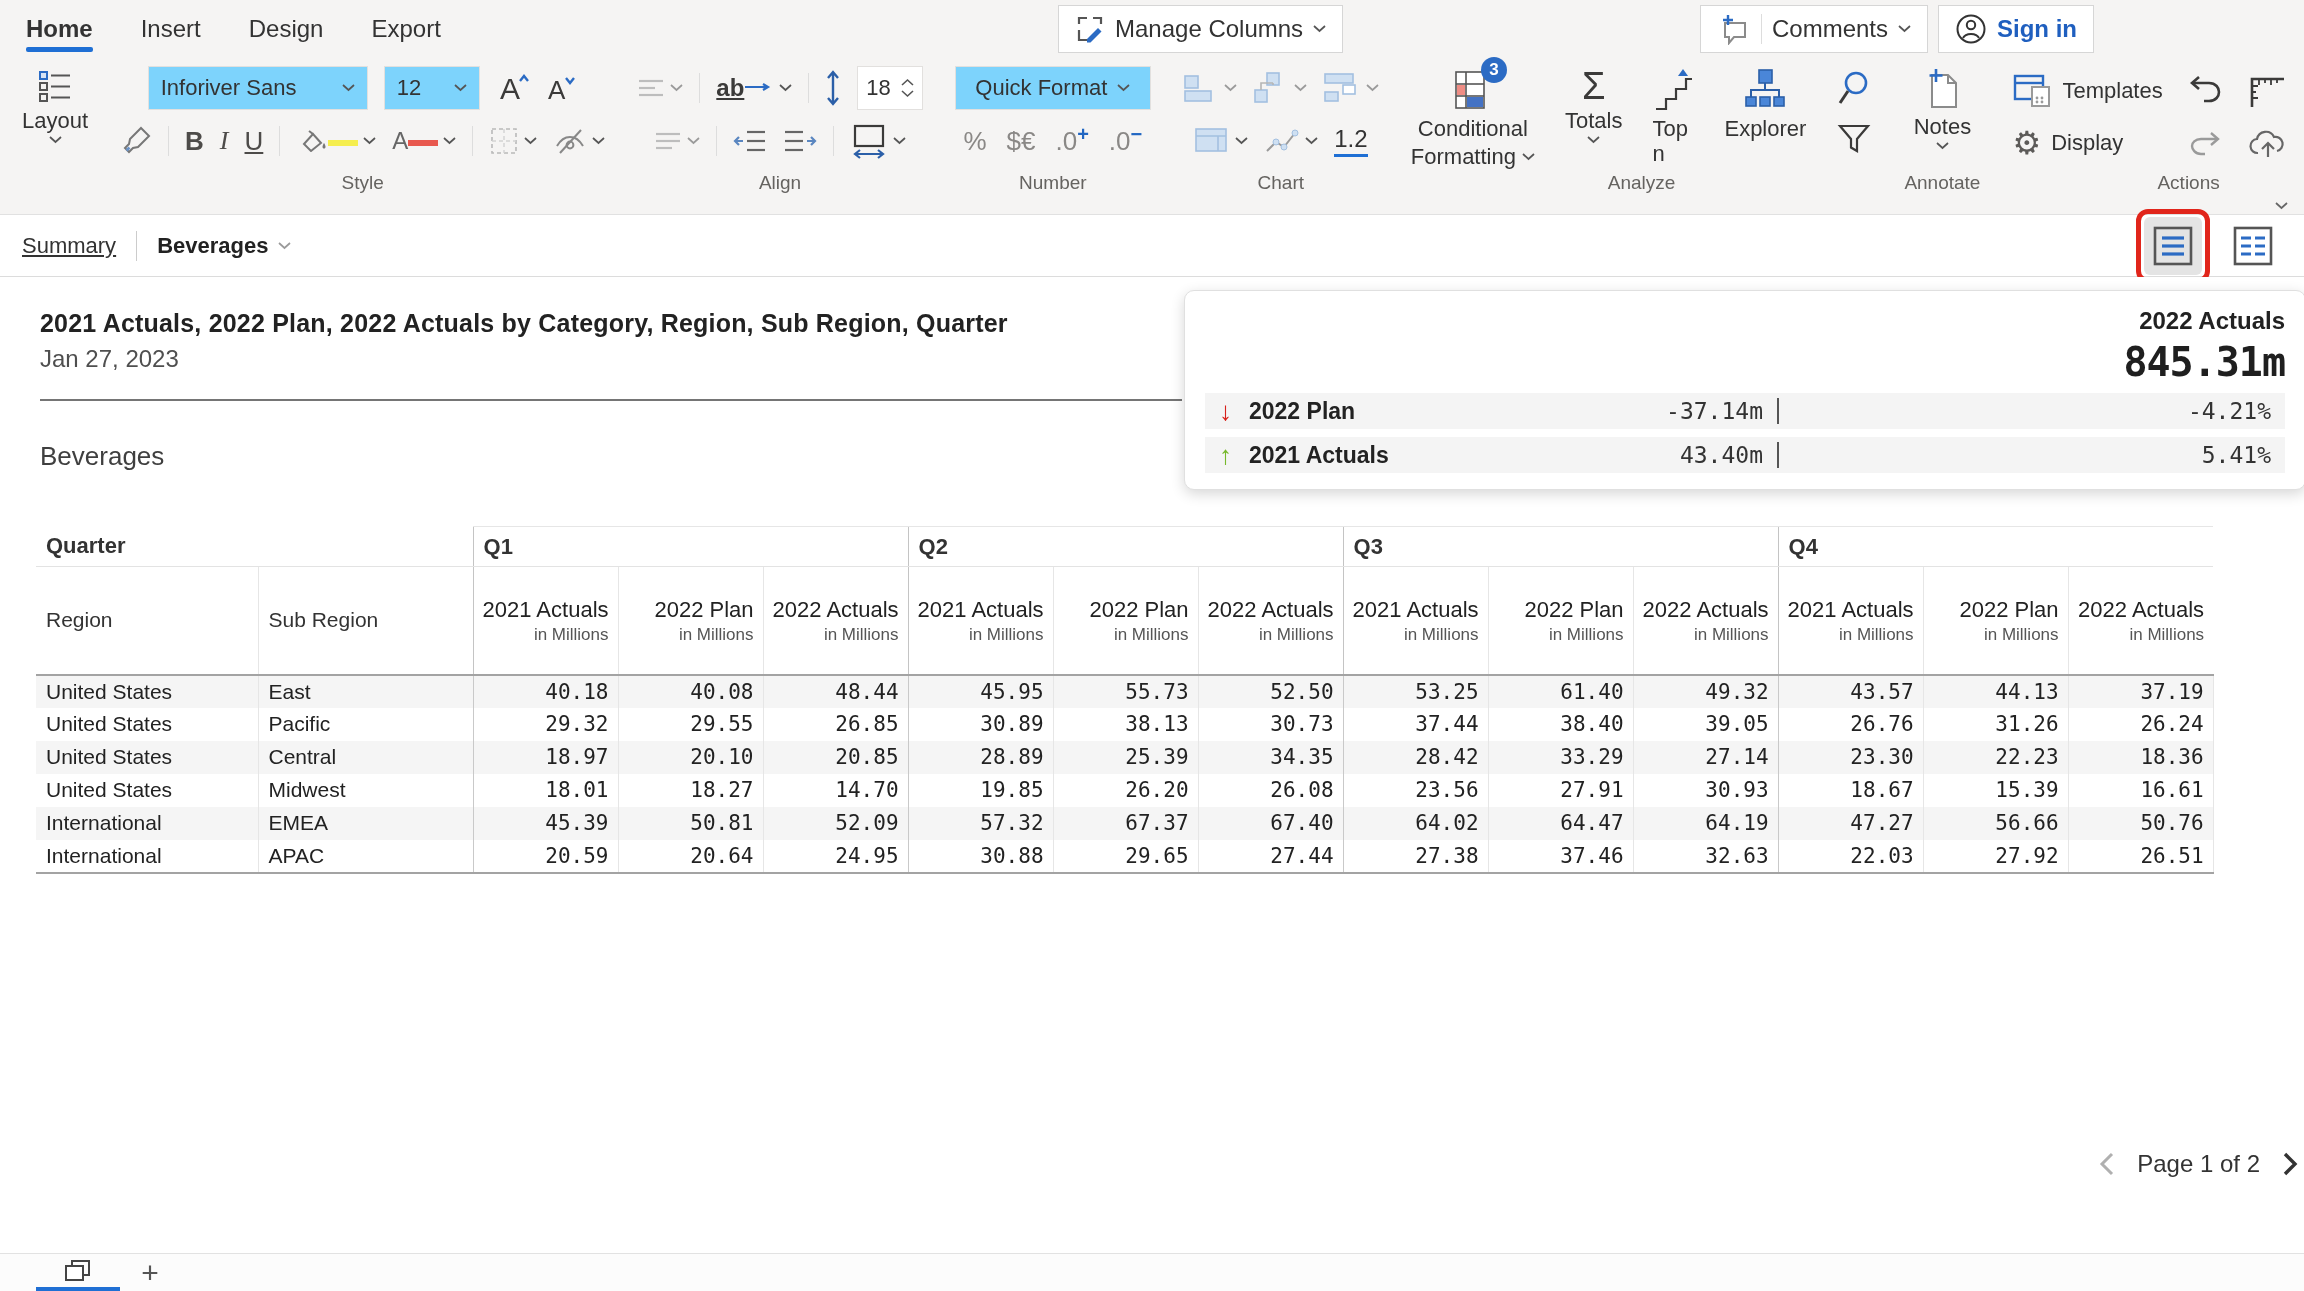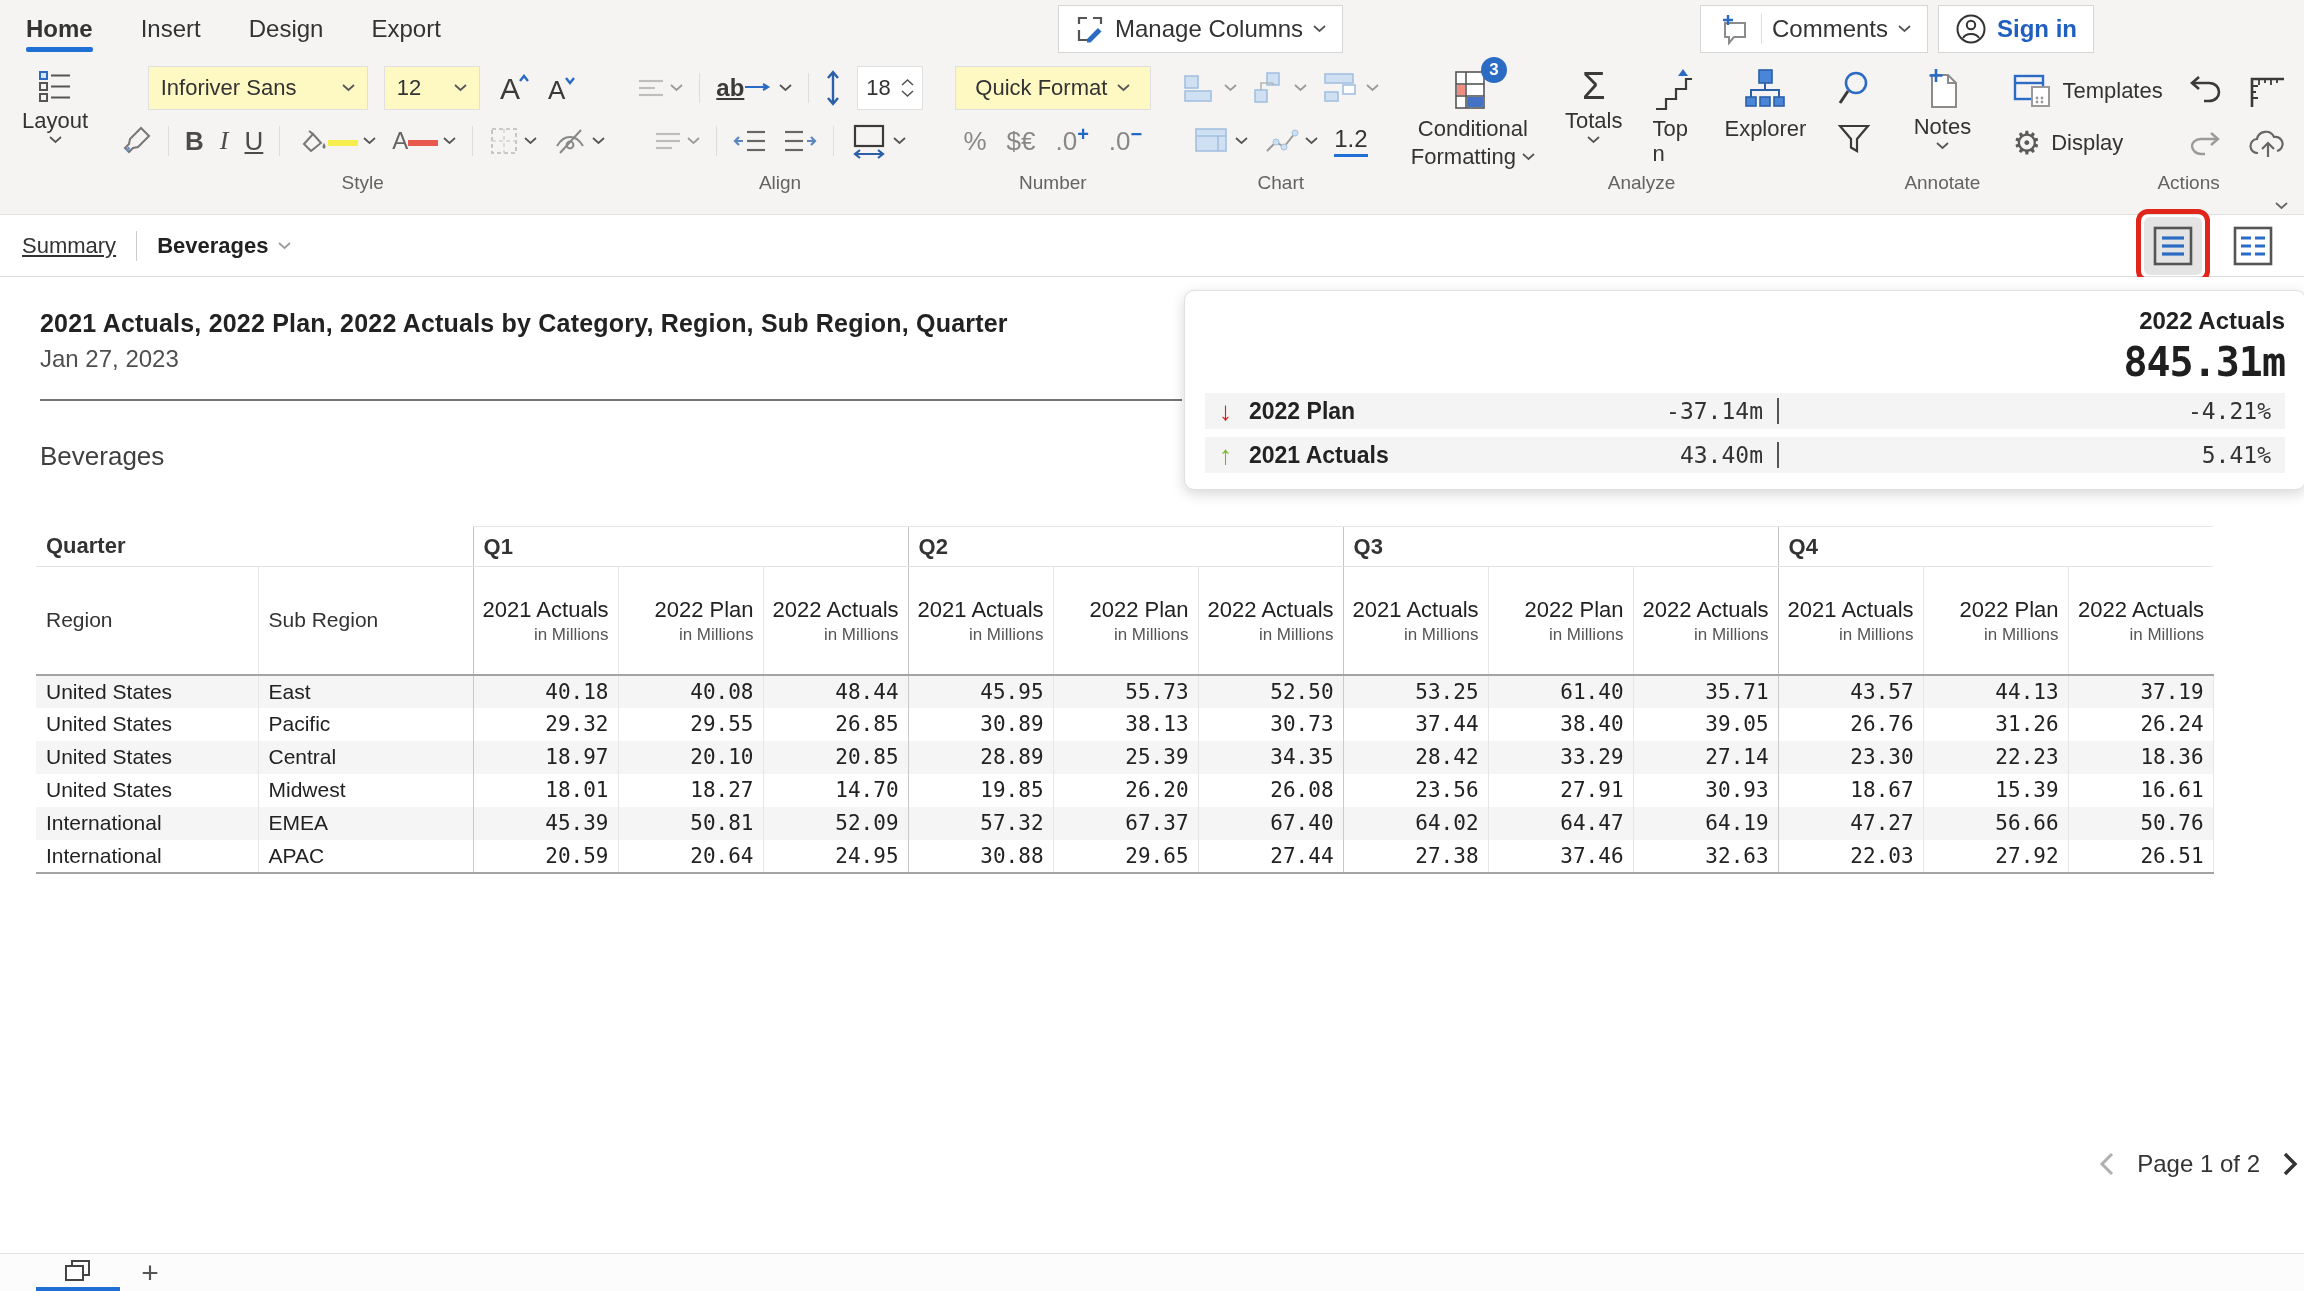--- a/index.html
+++ b/index.html
@@ -21,21 +21,21 @@
 
   .ribbon-body{display:flex;align-items:stretch;padding-left:22px;height:157px}
   .gsep{width:1px;background:#dcdcdc;margin:14px 4px 10px}
   .rgroup{display:grid;grid-template-rows:54px 52px 32px;justify-items:center;padding:4px 12px 0}
   .rgroup.big{grid-template-rows:106px 32px}
   .rrow{display:flex;align-items:center;gap:16px}
   .glabel{font-size:19px;color:#656360;align-self:center}
   .ibtn{display:flex;align-items:center;gap:5px;color:#4d4b49}
   .chev{display:inline-flex;color:#555}
   .chev.gray{color:#9a9a9a}
-  .combo{background:#fef9c3;border:1px solid #e2e0de;height:44px;display:flex;align-items:center;justify-content:space-between;padding:0 12px;font-size:22px;color:#333}
+  .combo{background:#7dd3fc;border:1px solid #e2e0de;height:44px;display:flex;align-items:center;justify-content:space-between;padding:0 12px;font-size:22px;color:#333}
   .glyph{font-size:26px;color:#4d4b49}
   .bld{font-weight:bold}.itl{font-style:italic;font-family:"Liberation Serif",serif}.und{text-decoration:underline}
   .colorbtn{display:flex;flex-direction:row;align-items:center;line-height:1}
   .colorbar{width:30px;height:6px;margin-top:3px}
   .bigrow{display:flex;align-items:flex-start;gap:30px;padding-top:6px}
   .bigbtn{display:flex;flex-direction:column;align-items:center;gap:3px;font-size:22px;color:#333;line-height:1.15}
   .spin{background:#fff;border:1px solid #e2e0de;height:44px;display:flex;align-items:center;padding:0 8px;gap:10px;font-size:22px}
   .spin .arrows{display:flex;flex-direction:column;gap:4px}
   .numfmt{font-size:26px;color:#8a8886;display:flex;align-items:flex-start}
   .sup{font-size:20px;font-weight:bold;color:#2166c2;line-height:.8}
@@ -797,21 +797,21 @@
           <td class="region">United States</td>
           <td class="subregion">East</td>
           <td class="num q-start">40.18</td>
           <td class="num">40.08</td>
           <td class="num">48.44</td>
           <td class="num q-start">45.95</td>
           <td class="num">55.73</td>
           <td class="num">52.50</td>
           <td class="num q-start">53.25</td>
           <td class="num">61.40</td>
-          <td class="num">35.71</td>
+          <td class="num">49.32</td>
           <td class="num q-start">43.57</td>
           <td class="num">44.13</td>
           <td class="num">37.19</td>
         </tr>
         <tr>
           <td class="region">United States</td>
           <td class="subregion">Pacific</td>
           <td class="num q-start">29.32</td>
           <td class="num">29.55</td>
           <td class="num">26.85</td>

